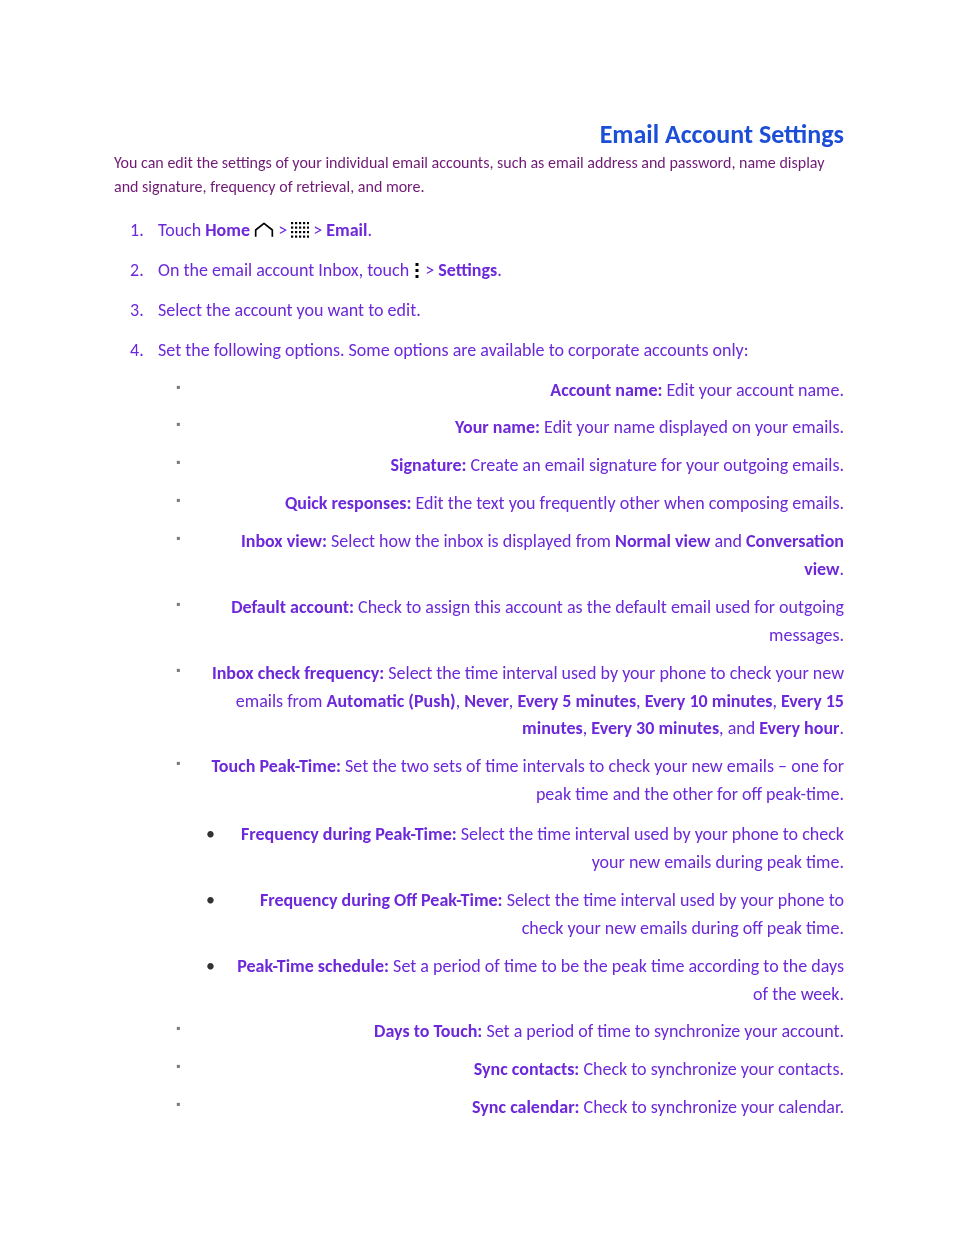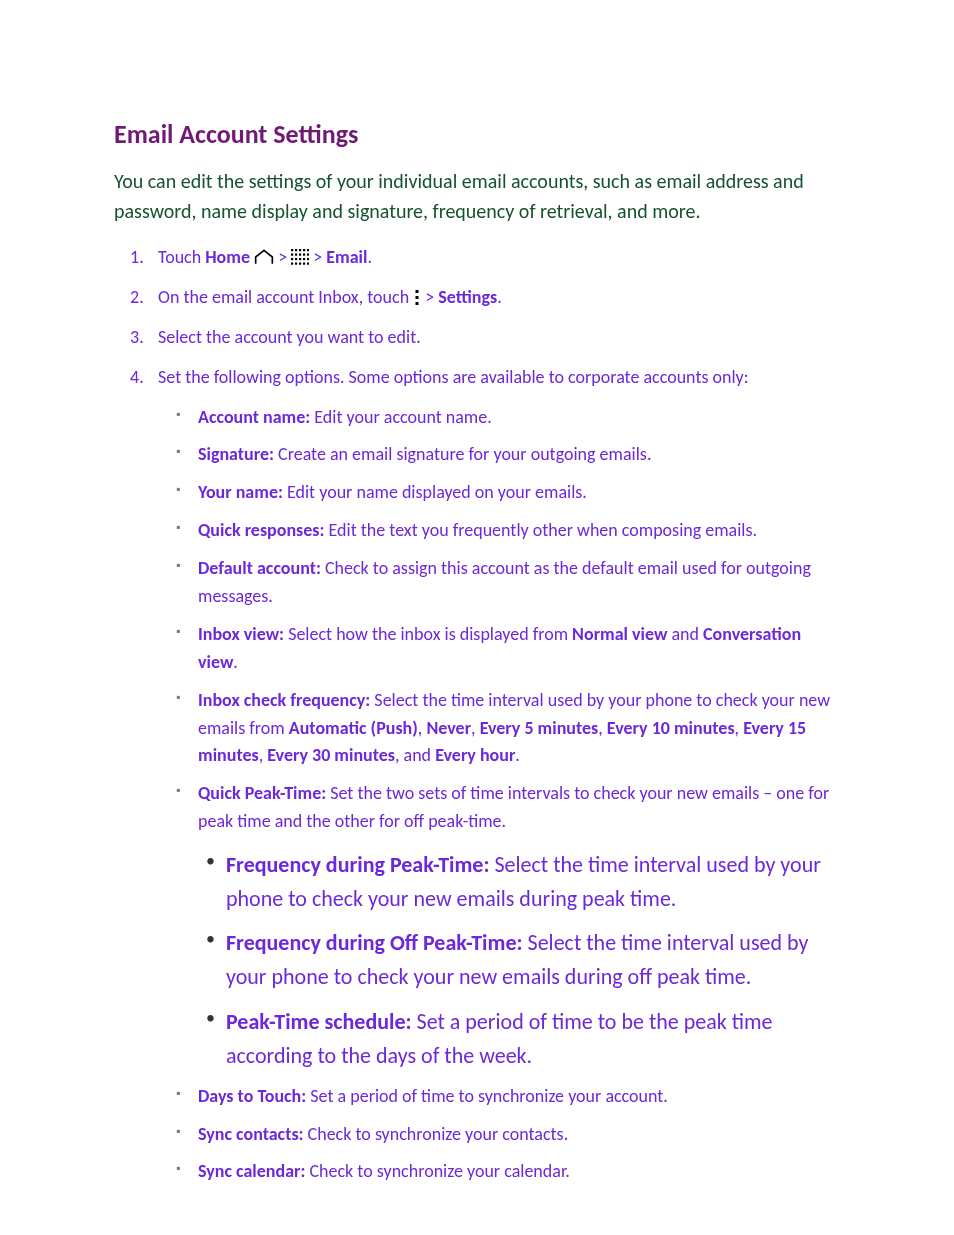--- a/index.html
+++ b/index.html
@@ -1,27 +1,27 @@
 <!DOCTYPE html>
 <html><head>
   <meta charset="utf-8">
   <style>
     * { box-sizing: border-box; margin: 0; padding: 0; }
     html, body { width: 954px; background: #fff; font-family: Calibri, "Segoe UI", Arial, sans-serif; color: #323232; }
     .page { padding: 118px 110px 40px 114px; }
-    h2.title { color: #701a75; font-size: 26px; font-weight: 700; margin-bottom: 16px; }
-    p.intro { font-size: 20px; line-height: 1.5; margin-bottom: 18px; color: #14532d; }
+    h2.title { color: #1d4ed8; font-size: 26px; font-weight: 700; margin-bottom: 1px; text-align: right; }
+    p.intro { font-size: 16px; line-height: 1.5; margin-bottom: 18px; color: #701a75; }
     ol.steps { list-style: none; counter-reset: step; padding-left: 44px; }
     ol.steps > li { counter-increment: step; position: relative; font-size: 18px; line-height: 1.55; margin-bottom: 12px; color: #6d28d9; }
     ol.steps > li::before { content: counter(step) "."; position: absolute; left: -28px; top: 0; }
-    ul.opts { list-style: none; padding-left: 40px; margin-top: 12px; }
+    ul.opts { list-style: none; padding-left: 40px; margin-top: 12px; text-align: right; }
     ul.opts > li { position: relative; font-size: 18px; line-height: 1.55; margin-bottom: 10px; padding-left: 0; }
     ul.opts > li::before { content: "\25AA"; position: absolute; left: -22px; top: 1px; font-size: 12px; color: #7a7a7a; }
     ul.sub { list-style: none; padding-left: 28px; margin-top: 12px; }
-    ul.sub > li { position: relative; font-size: 22px; line-height: 1.55; margin-bottom: 10px; }
+    ul.sub > li { position: relative; font-size: 18px; line-height: 1.55; margin-bottom: 10px; }
     ul.sub > li::before { content: "\2022"; position: absolute; left: -20px; top: 0; font-size: 18px; color: #323232; }
     .b { font-weight: 700; }
     svg.icon { display: inline-block; vertical-align: -2px; }
     svg.home-icon { width: 20px; height: 16px; }
     svg.apps-icon { width: 18px; height: 16px; }
     svg.menu-icon { width: 8px; height: 16px; vertical-align: -3px; }
   </style>
 </head>
 <body>
 
@@ -66,27 +66,27 @@
           <rect x="1.5" y="0" width="3" height="3" fill="#000"></rect>
           <rect x="1.5" y="6" width="3" height="3" fill="#000"></rect>
           <rect x="1.5" y="12" width="3" height="3" fill="#000"></rect>
         </svg><span> &gt; </span><span class="b">Settings</span><span>.</span>
     </li>
     <li>Select the account you want to edit.</li>
     <li>
       <span>Set the following options. Some options are available to corporate accounts only:</span>
       <ul class="opts">
         <li><span class="b">Account name:</span><span> Edit your account name.</span></li>
+        <li><span class="b">Your name:</span><span> Edit your name displayed on your emails.</span></li>
         <li><span class="b">Signature:</span><span> Create an email signature for your outgoing emails.</span></li>
-        <li><span class="b">Your name:</span><span> Edit your name displayed on your emails.</span></li>
         <li><span class="b">Quick responses:</span><span> Edit the text you frequently other when composing emails.</span></li>
+        <li><span class="b">Inbox view:</span><span> Select how the inbox is displayed from </span><span class="b">Normal view</span><span> and </span><span class="b">Conversation view</span><span>.</span></li>
         <li><span class="b">Default account:</span><span> Check to assign this account as the default email used for outgoing messages.</span></li>
-        <li><span class="b">Inbox view:</span><span> Select how the inbox is displayed from </span><span class="b">Normal view</span><span> and </span><span class="b">Conversation view</span><span>.</span></li>
         <li><span class="b">Inbox check frequency:</span><span> Select the time interval used by your phone to check your new emails from </span><span class="b">Automatic (Push)</span><span>, </span><span class="b">Never</span><span>, </span><span class="b">Every 5 minutes</span><span>, </span><span class="b">Every 10 minutes</span><span>, </span><span class="b">Every 15 minutes</span><span>, </span><span class="b">Every 30 minutes</span><span>, and </span><span class="b">Every hour</span><span>.</span></li>
-        <li><span class="b">Quick Peak-Time:</span><span> Set the two sets of time intervals to check your new emails – one for peak time and the other for off peak-time.</span>
+        <li><span class="b">Touch Peak-Time:</span><span> Set the two sets of time intervals to check your new emails – one for peak time and the other for off peak-time.</span>
           <ul class="sub">
             <li><span class="b">Frequency during Peak-Time:</span><span> Select the time interval used by your phone to check your new emails during peak time.</span></li>
             <li><span class="b">Frequency during Off Peak-Time:</span><span> Select the time interval used by your phone to check your new emails during off peak time.</span></li>
             <li><span class="b">Peak-Time schedule:</span><span> Set a period of time to be the peak time according to the days of the week.</span></li>
           </ul>
         </li>
         <li><span class="b">Days to Touch:</span><span> Set a period of time to synchronize your account.</span></li>
         <li><span class="b">Sync contacts:</span><span> Check to synchronize your contacts.</span></li>
         <li><span class="b">Sync calendar:</span><span> Check to synchronize your calendar.</span></li>
       </ul>

